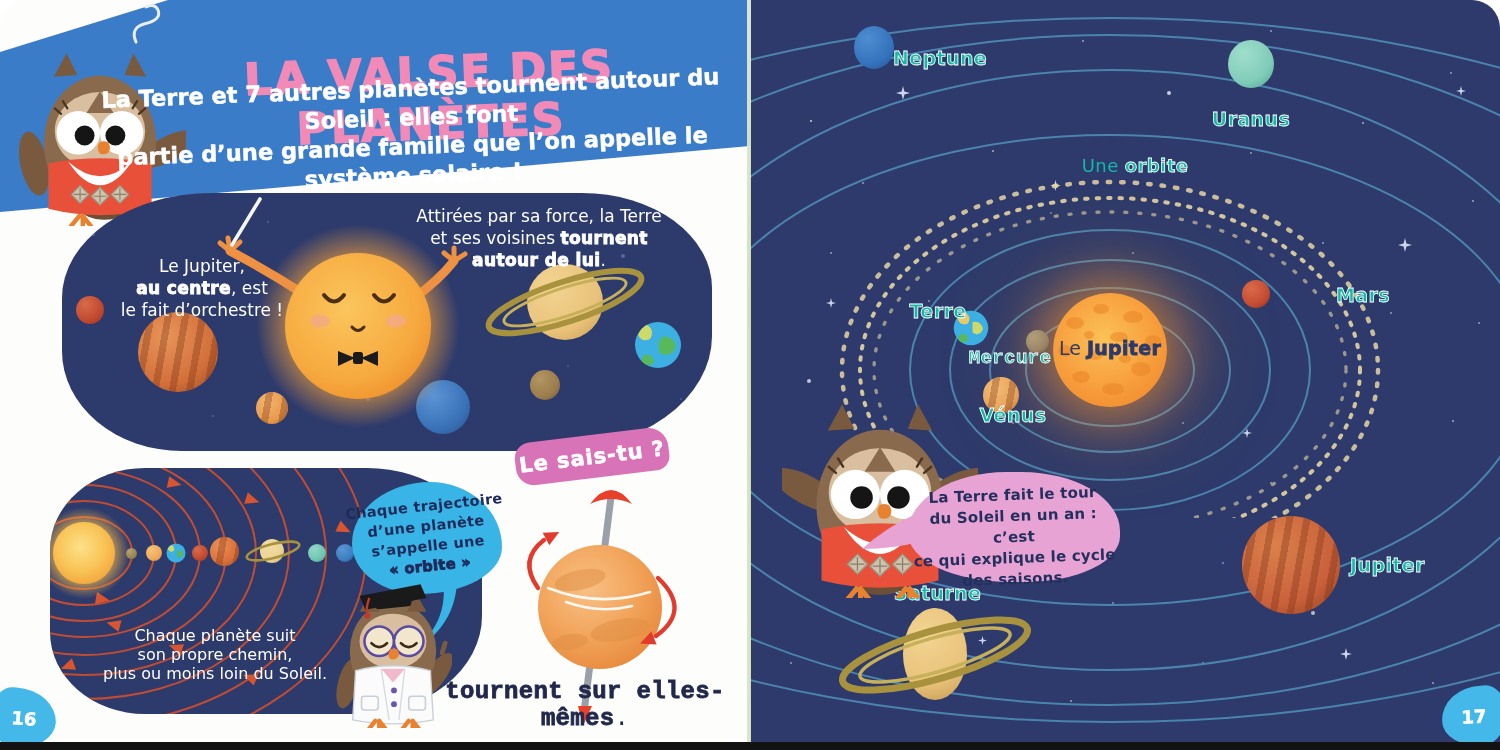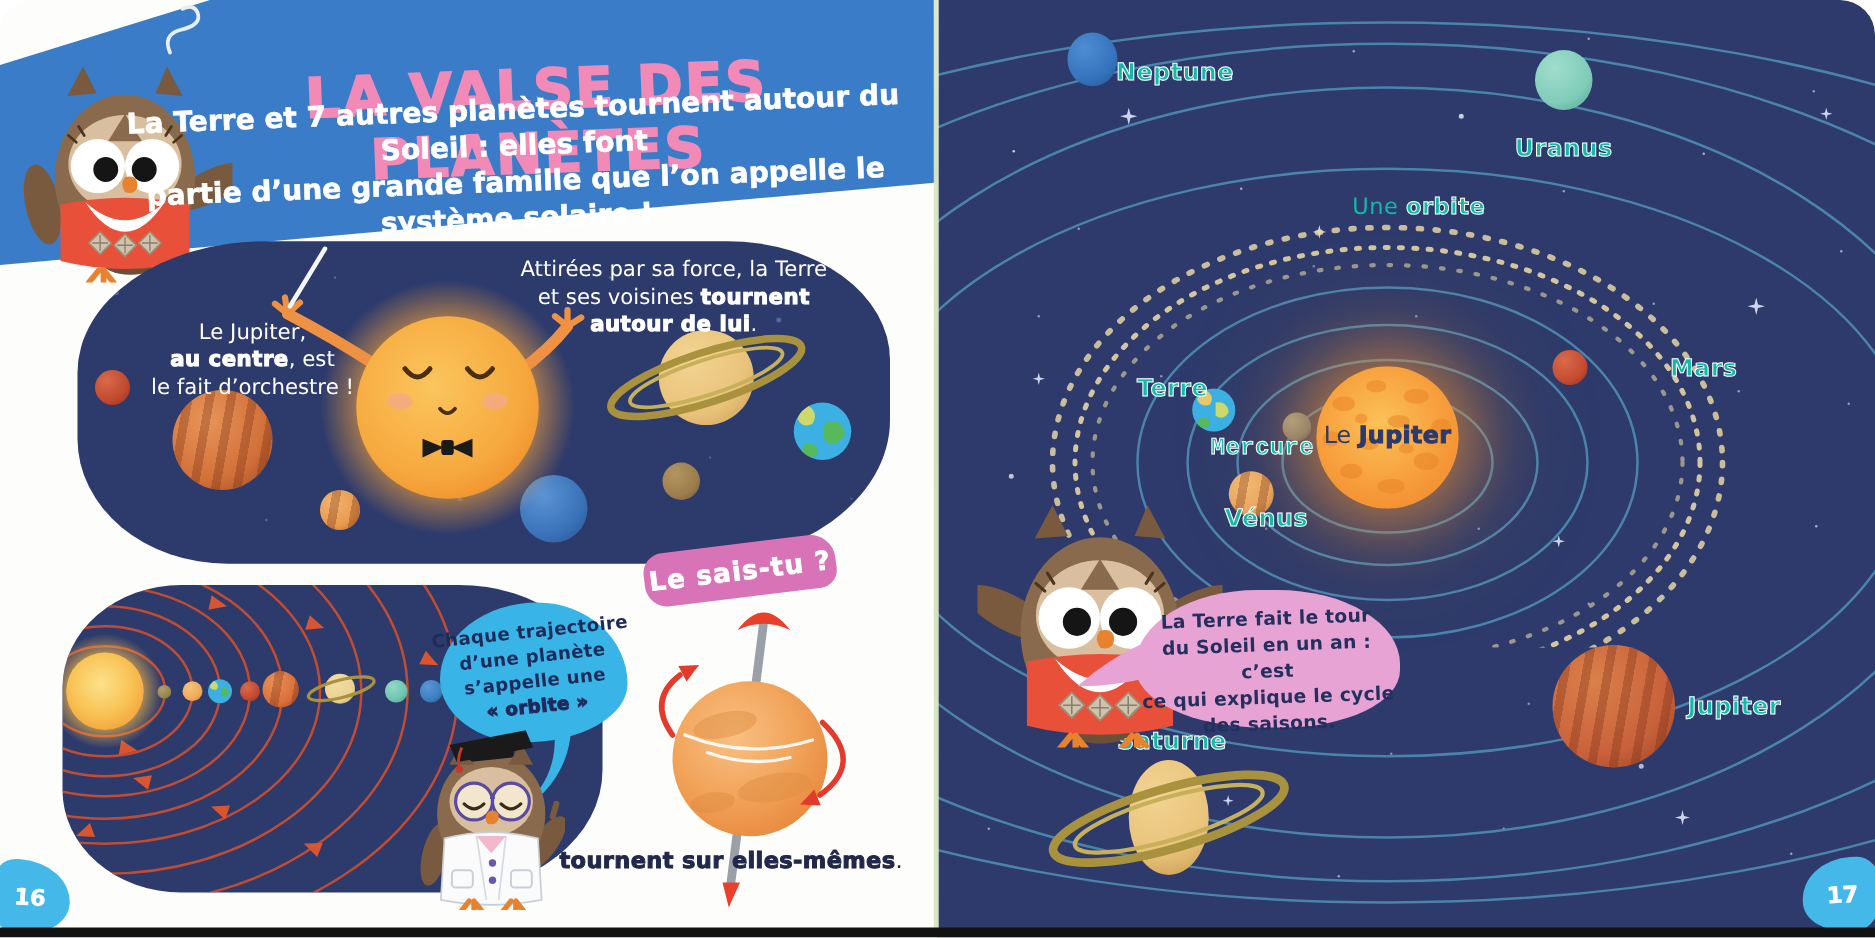--- a/index.html
+++ b/index.html
@@ -41,21 +41,21 @@
   .bubble-blue{position:absolute;left:352px;top:482px;width:150px;height:112px;background:#38b4e6;
     border-radius:52% 48% 55% 45% / 55% 58% 42% 45%;}
   .bubble-blue-txt{position:absolute;left:-6px;top:14px;width:162px;text-align:center;color:#1e2a5a;
     font-size:14.5px;font-weight:bold;line-height:20px;transform:rotate(-6deg);letter-spacing:.3px;}
   .badge-pink{position:absolute;left:515px;top:435px;width:154px;height:43px;background:#d873b8;
     border-radius:16px 20px 14px 18px;transform:rotate(-7deg);display:flex;align-items:center;justify-content:center;}
   .badge-pink span{color:#fff;font-size:21px;font-weight:bold;letter-spacing:1px;-webkit-text-stroke:.6px #fff;}
 
   .rotation-caption{position:absolute;left:420px;top:678px;width:330px;text-align:center;color:#21284b;}
   .rotation-caption .l1{font-size:16.5px;}
-  .rotation-caption .l2{font-size:18px;font-weight:bold;-webkit-text-stroke:.8px #21284b;letter-spacing:.3px;}
+  .rotation-caption .l2{font-size:24px;font-weight:bold;-webkit-text-stroke:.8px #21284b;letter-spacing:.3px;font-family:Liberation Mono, monospace;}
 
   .page-badge{position:absolute;width:64px;height:60px;background:#44b8e8;display:flex;align-items:center;justify-content:center;
     color:#fff;font-weight:bold;font-size:18px;-webkit-text-stroke:.5px #fff;}
   .pb-left{left:-8px;top:688px;border-radius:30% 65% 60% 35%/40% 55% 45% 55%;transform:rotate(4deg);}
   .pb-right{left:1442px;top:686px;border-radius:62% 30% 38% 60%/55% 42% 55% 42%;transform:rotate(-3deg);}
 
   
   .page-right{position:absolute;left:750px;top:0;width:750px;height:750px;background:#2d3a6b;
     overflow:hidden;border-radius:0 28px 0 0;}
   .stars-r{position:absolute;left:0;top:0;width:2px;height:2px;border-radius:50%;
@@ -275,20 +275,25 @@
       <div class="planet grad bands" style="left:160px;top:69px;width:29px;height:29px;--hi:#ea9055;--base:#d96f3a;--sh:#a34b20;"></div>
       <div class="planet grad" style="left:210px;top:71px;width:24px;height:24px;--hi:#f2dCA0;--base:#ead394;--sh:#bfa45c;"></div>
       <svg class="abs" style="left:194px;top:68px;" width="58" height="30" viewBox="0 0 58 30">
         <g transform="rotate(-14 29 15)">
             <ellipse cx="29" cy="15" rx="27" ry="7" fill="none" stroke="#a8923e" stroke-width="2.6"></ellipse>
           </g>
       </svg>
       <div class="planet grad" style="left:258px;top:76px;width:18px;height:18px;--hi:#93d8c6;--base:#6cc4b0;--sh:#419882;"></div>
       <div class="planet grad" style="left:286px;top:76px;width:18px;height:18px;--hi:#5b94d4;--base:#3a7fc0;--sh:#27508c;"></div>
 
+      <div class="note" style="left:25px;top:158px;width:280px;font-size:16px;line-height:19px;">
+        <span>Chaque planète suit</span><br>
+        <span>son propre chemin,</span><br>
+        <span>plus ou moins loin du Soleil.</span>
+      </div>
     </div>
 
     <div class="bubble-blue">
       <div class="bubble-blue-txt">
         <span>Chaque trajectoire</span><br>
         <span>d’une planète</span><br>
         <span>s’appelle une</span><br>
         <span class="chunk">« orbite »</span>
       </div>
     </div>

